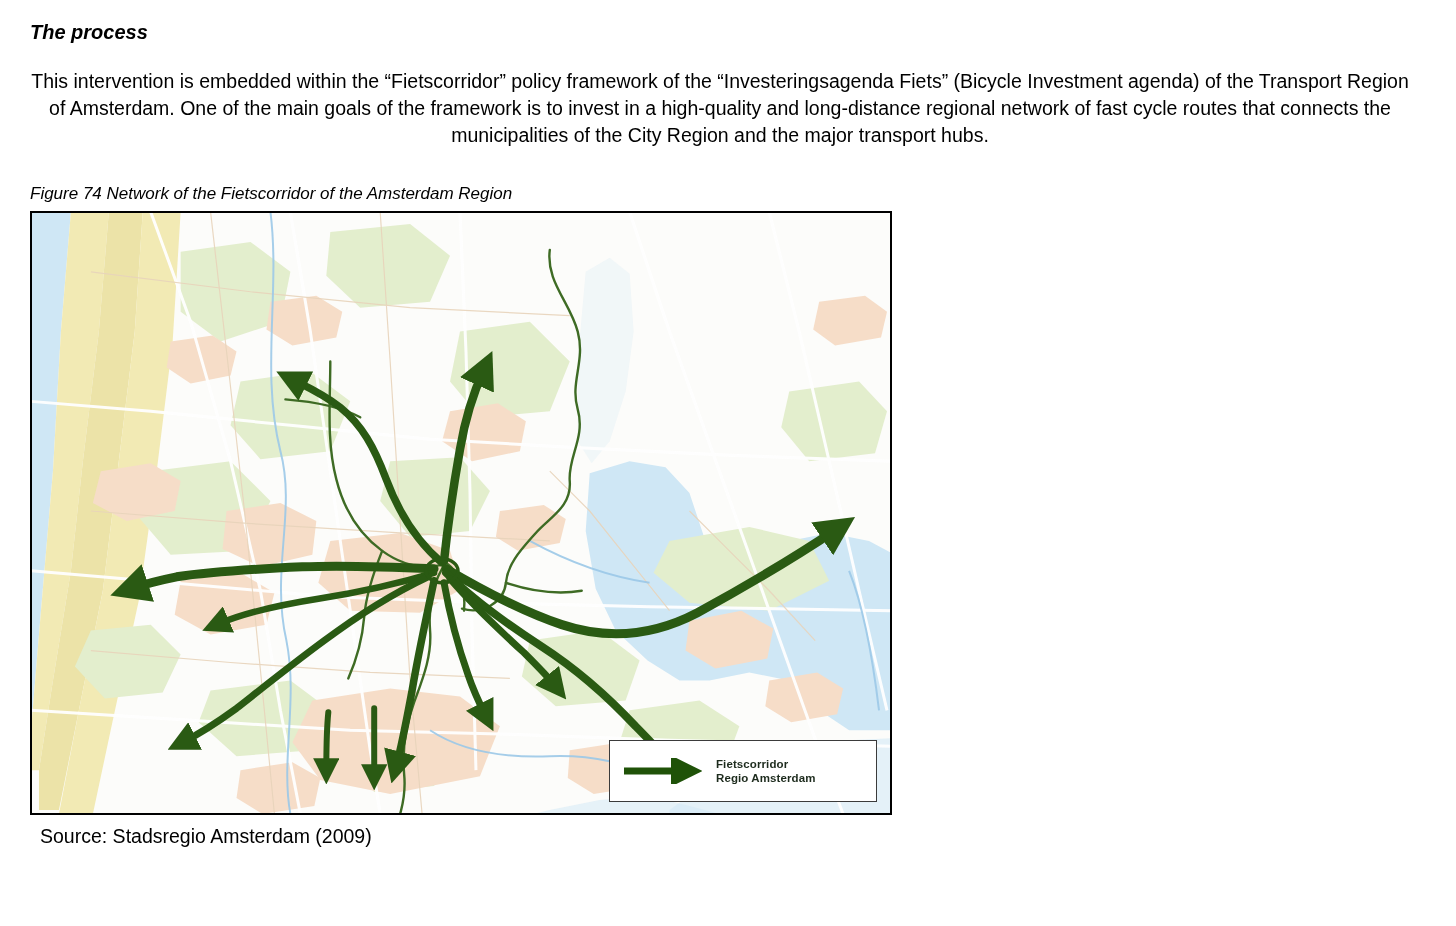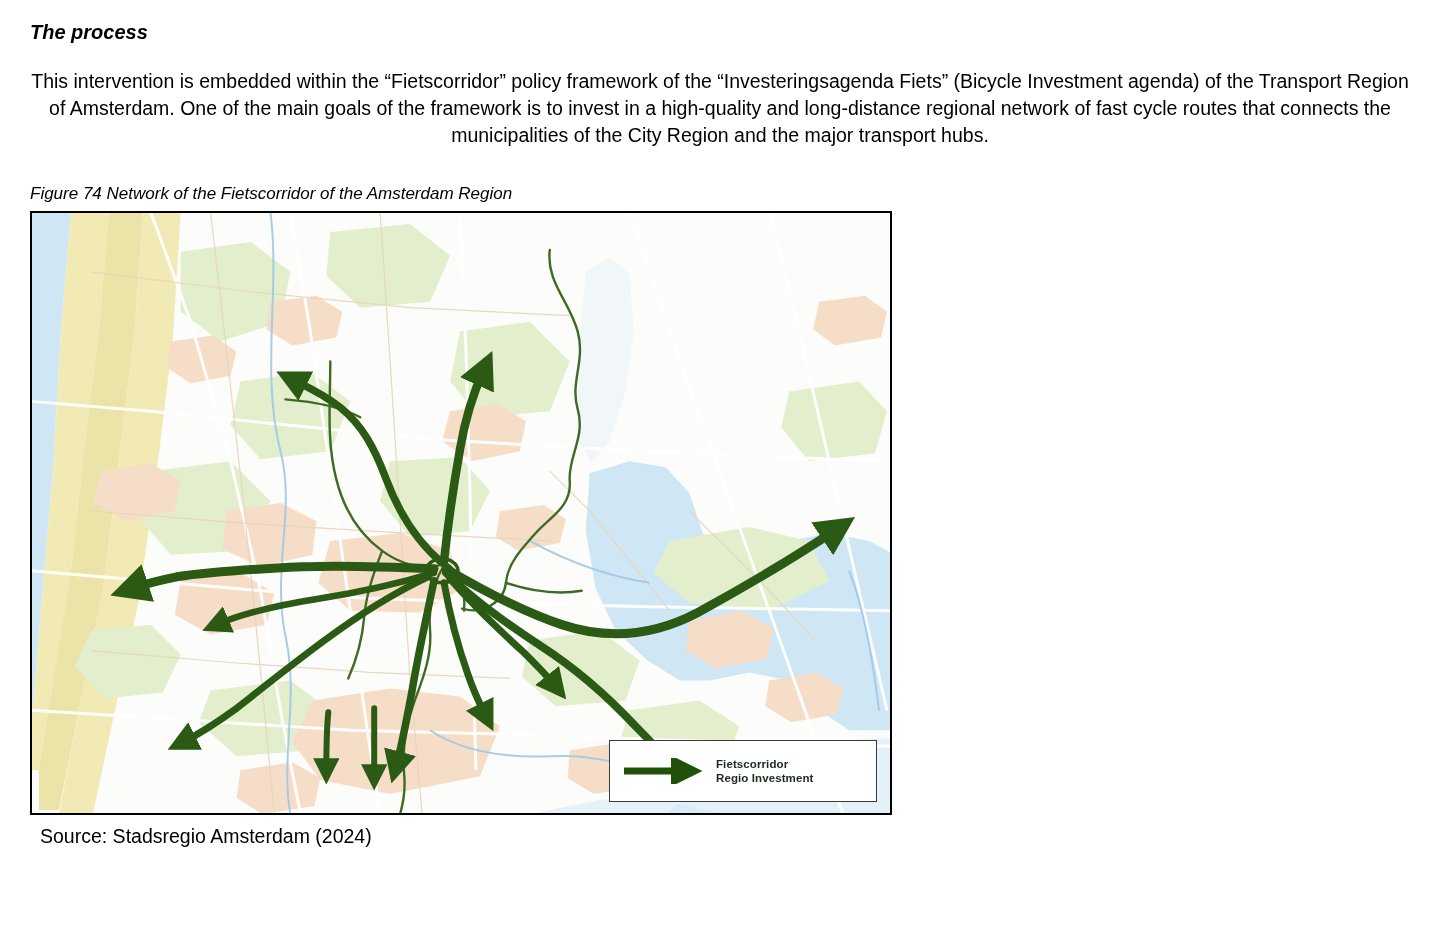--- a/index.html
+++ b/index.html
@@ -236,20 +236,20 @@
       <svg class="legend-arrow" viewBox="0 0 86 26">
         <defs>
           <marker id="legArrow" markerWidth="4.5" markerHeight="4.5" refX="1.6" refY="2.25" orient="auto">
             <path d="M0,0 L4.5,2.25 L0,4.5 Z" fill="#1f5208"></path>
           </marker>
         </defs>
         <path d="M4,13 L62,13" stroke="#1f5208" stroke-width="7" stroke-linecap="butt" marker-end="url(#legArrow)" fill="none"></path>
       </svg>
       <div class="legend-labels">
         <span>Fietscorridor</span>
-        <span>Regio Investment</span>
+        <span>Regio Amsterdam</span>
       </div>
     </div>
   </div>
 
-  <div class="source-line">Source: Stadsregio Amsterdam (2024)</div>
+  <div class="source-line">Source: Stadsregio Amsterdam (2009)</div>
 
 </div>
 
 </body></html>

